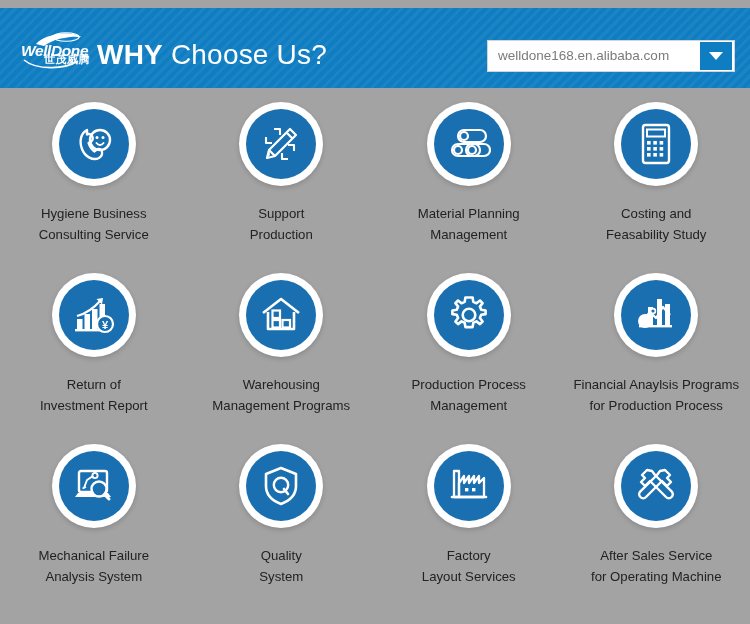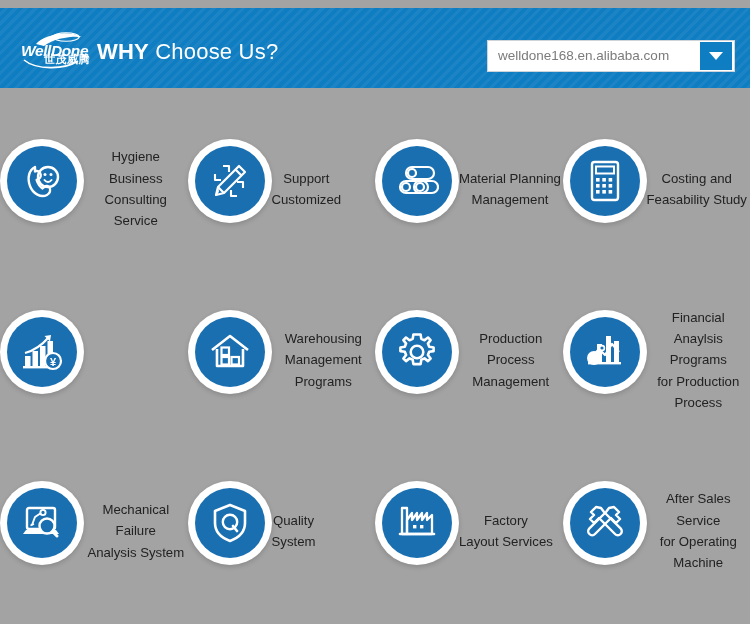--- a/index.html
+++ b/index.html
@@ -48,21 +48,21 @@
     letter-spacing: 0.5px;
     color: #ffffff;
     font-weight: bold;
     white-space: nowrap;
     line-height: 1;
   }
 
   .headline {
     position: absolute;
     left: 97px; top: 33px;
-    font-size: 22px;
+    font-size: 28px;
     color: #ffffff;
     letter-spacing: 0.2px;
     white-space: nowrap;
     line-height: 1;
   }
   .headline .why { font-weight: bold; }
   .headline .rest { font-weight: normal; }
 
   
   .urlbar {
@@ -105,21 +105,21 @@
     left: 0; top: 88px;
     width: 750px; height: 536px;
     display: grid;
     grid-template-columns: repeat(4, 1fr);
     grid-template-rows: repeat(3, 171px);
     align-content: start;
   }
 
   .cell {
     display: flex;
-    flex-direction: row;
+    flex-direction: column;
     align-items: center;
     padding-top: 14px;
   }
 
   .badge {
     width: 84px; height: 84px;
     border-radius: 50%;
     background: #ffffff;
     box-shadow: 0 2px 5px rgba(0,0,0,0.16);
     display: flex;
@@ -211,21 +211,21 @@
               <path d="M14 6 L20 6 L20 12"></path>
               <path d="M6 14 L6 20 L12 20"></path>
               <path d="M28 22 L34 22 L34 28"></path>
               <path d="M22 30 L22 36 L28 36"></path>
             </g>
             <path d="M7 35 L10 32 L9 27 Z" fill="#ffffff"></path>
           </svg>
         </div>
       </div>
       <div class="caption">Support
-Customized</div>
+Production</div>
     </div>
 
     <div class="cell">
       <div class="badge">
         <div class="disc">
           <svg width="44" height="40" viewBox="0 0 44 40">
             <g fill="none" stroke="#ffffff" stroke-width="2.2">
 
               <path d="M17 6 L33 6 A6 6 0 0 1 33 18 L17 18 A6 6 0 0 1 17 6 Z"></path>
               <circle cx="17" cy="12" r="4"></circle>
@@ -278,20 +278,22 @@
               <rect x="27.5" y="10" width="5.5" height="25"></rect>
             </g>
             <rect x="3" y="35" width="32" height="2.4" fill="#ffffff"></rect>
             <path d="M5 22 C13 20, 22 14, 29 6" stroke="#ffffff" stroke-width="2.2" fill="none"></path>
             <path d="M24.5 5 L31 4 L30 10.5 Z" fill="#ffffff"></path>
             <circle cx="33" cy="30" r="8" fill="#1a6fb0" stroke="#ffffff" stroke-width="2.2"></circle>
             <text x="33" y="34.5" font-family="'Liberation Sans',sans-serif" font-size="11" font-weight="bold" fill="#ffffff" text-anchor="middle">¥</text>
           </svg>
         </div>
       </div>
+      <div class="caption">Return of
+Investment Report</div>
     </div>
 
     <div class="cell">
       <div class="badge">
         <div class="disc">
           <svg width="42" height="40" viewBox="0 0 42 40">
             <path d="M3 18 L21 4 L39 18" fill="none" stroke="#ffffff" stroke-width="2.6" stroke-linejoin="round"></path>
             <path d="M8 17 L8 34 L34 34 L34 17" fill="none" stroke="#ffffff" stroke-width="2.6" stroke-linejoin="round"></path>
             <rect x="12.5" y="15.5" width="7.5" height="7.5" fill="none" stroke="#ffffff" stroke-width="2.2"></rect>
             <rect x="12.5" y="25" width="7.5" height="7.5" fill="none" stroke="#ffffff" stroke-width="2.2"></rect>

